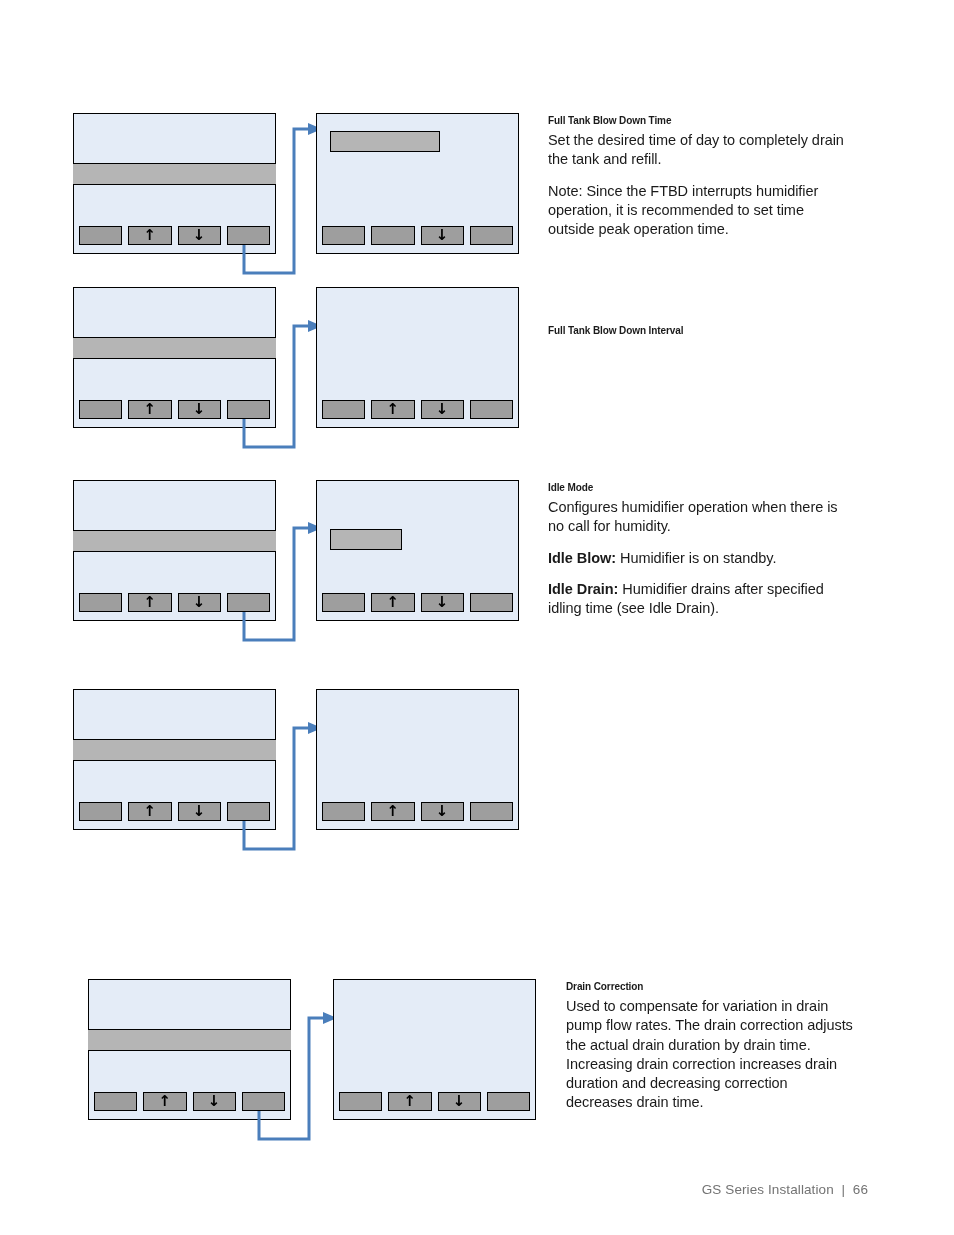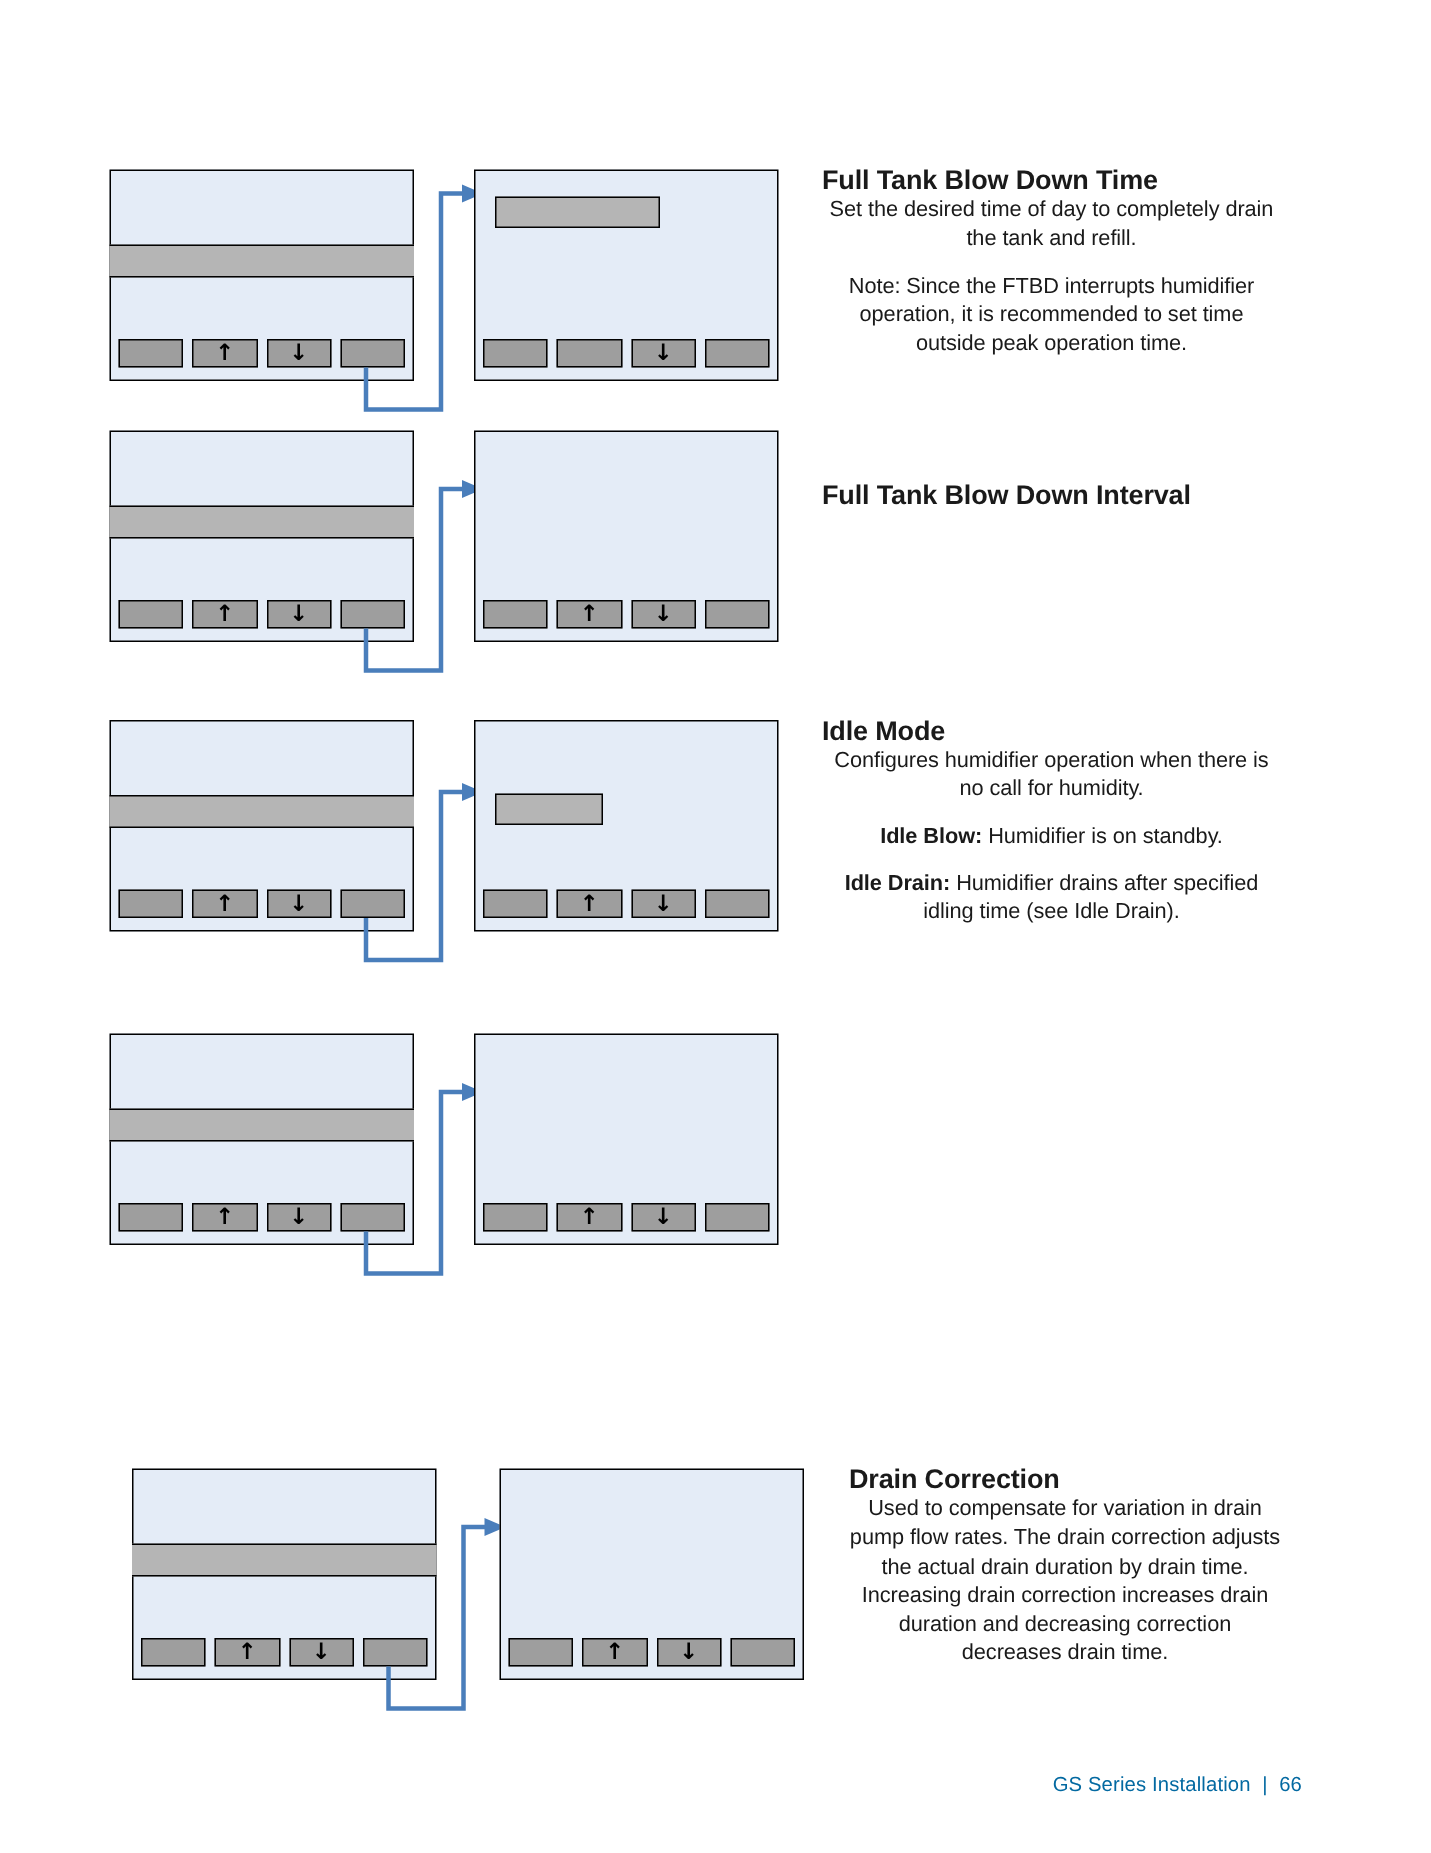--- a/index.html
+++ b/index.html
@@ -83,42 +83,41 @@
   }
   .connector polygon { fill: #4a7ebb; }
 
   
   .textblock {
     position: absolute;
     width: 306px;
     color: #1a1a1a;
   }
   .tb-title {
-    font-size: 18px;
+    font-size: 10px;
     font-weight: bold;
     line-height: 19px;
     letter-spacing: -0.1px;
     margin-bottom: 1px;
   }
   .tb-para {
     font-size: 14.5px;
     line-height: 19.3px;
     letter-spacing: -0.05px;
-    text-align: center;
   }
   .tb-para + .tb-para { margin-top: 12px; }
   .tb-para b { font-weight: bold; }
 
   
   .footer {
     position: absolute;
     right: 86px;
     top: 1182px;
     font-size: 13.5px;
-    color: #0369a1;
+    color: #737373;
     letter-spacing: 0.1px;
     white-space: pre;
   }
 </style>
 </head>
 <body>
 
 <div id="page">
 
   <div class="lcd" style="left:73px; top:113px; width:203px; height:141px;">

